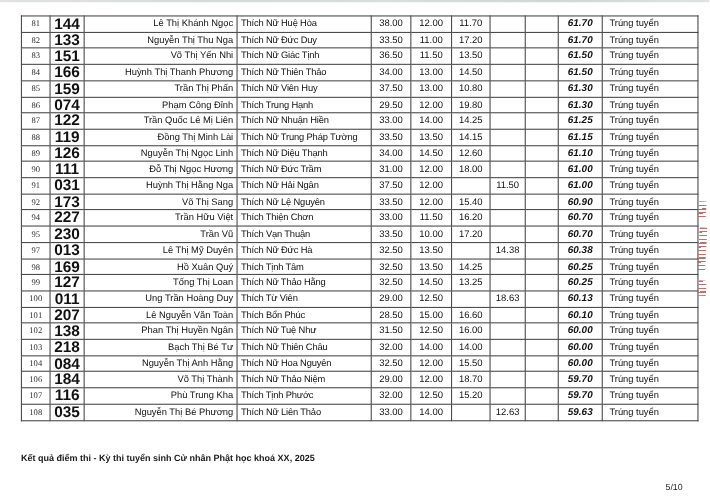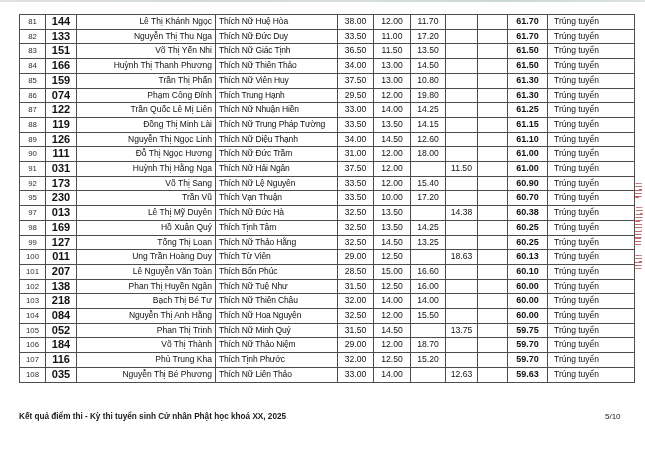--- a/index.html
+++ b/index.html
@@ -26,33 +26,33 @@
   td{
     border:1px solid #4d4d4d;
     height:13.7px;
     line-height:13.7px;
     font-size:8.5px;
     padding:0 3px;
     overflow:hidden;
     white-space:nowrap;
     vertical-align:middle;
   }
-  td.c-stt{font-size:7.8px;text-align:center;color:#2d2d2d;padding:0;}
-  td.c-sbd{font-weight:bold;text-align:center;font-size:11px;padding:0;}
+  td.c-stt{font-size:7.8px;text-align:center;color:#2d2d2d;padding:0;font-family:Liberation Serif, serif;}
+  td.c-sbd{font-weight:bold;text-align:center;font-size:14px;padding:0;}
   td.c-name{text-align:right;}
   td.c-dharma{text-align:left;letter-spacing:-0.15px;}
   td.c-score{text-align:center;font-size:8.6px;padding:0;}
-  td.c-total{font-weight:bold;text-align:center;font-size:9px;padding:0;}
+  td.c-total{font-weight:bold;text-align:center;font-size:9px;padding:0;font-style:italic;}
   td.c-result{text-align:left;padding-left:6px;}
   .footer-caption{
     position:absolute;left:19px;top:412px;
     font-size:8.2px;font-weight:600;color:#1a1a1a;
   }
   .page-number{
-    position:absolute;left:605px;top:412px;
+    position:absolute;left:605px;top:438px;
     font-size:8px;color:#1a1a1a;
   }
   .red-marks{position:absolute;left:633px;top:183px;width:12px;height:90px;}
   .red-marks .mark{
     position:absolute;left:2px;width:7px;
     background:repeating-linear-gradient(175deg, rgba(184,84,80,.85) 0 1.2px, rgba(184,84,80,0) 1.2px 3.4px);
     transform:rotate(3deg);
     border-radius:1px;
   }
   .red-marks .m1{top:0;height:16px;}
@@ -241,20 +241,33 @@
     <td class="c-score">33.50</td>
     <td class="c-score">12.00</td>
     <td class="c-score">15.40</td>
     <td class="c-score"></td>
     <td class="c-score"></td>
     <td class="c-total">60.90</td>
     <td class="c-result">Trúng tuyển</td>
   </tr>
 
 
+  <tr>
+    <td class="c-stt">94</td>
+    <td class="c-sbd">227</td>
+    <td class="c-name">Trần Hữu Việt</td>
+    <td class="c-dharma">Thích Thiện Chơn</td>
+    <td class="c-score">33.00</td>
+    <td class="c-score">11.50</td>
+    <td class="c-score">16.20</td>
+    <td class="c-score"></td>
+    <td class="c-score"></td>
+    <td class="c-total">60.70</td>
+    <td class="c-result">Trúng tuyển</td>
+  </tr>
 
   <tr>
     <td class="c-stt">95</td>
     <td class="c-sbd">230</td>
     <td class="c-name">Trần Vũ</td>
     <td class="c-dharma">Thích Vạn Thuận</td>
     <td class="c-score">33.50</td>
     <td class="c-score">10.00</td>
     <td class="c-score">17.20</td>
     <td class="c-score"></td>
@@ -369,33 +382,20 @@
     <td class="c-dharma">Thích Nữ Hoa Nguyên</td>
     <td class="c-score">32.50</td>
     <td class="c-score">12.00</td>
     <td class="c-score">15.50</td>
     <td class="c-score"></td>
     <td class="c-score"></td>
     <td class="c-total">60.00</td>
     <td class="c-result">Trúng tuyển</td>
   </tr>
 
-  <tr>
-    <td class="c-stt">105</td>
-    <td class="c-sbd">052</td>
-    <td class="c-name">Phan Thị Trinh</td>
-    <td class="c-dharma">Thích Nữ Minh Quý</td>
-    <td class="c-score">31.50</td>
-    <td class="c-score">14.50</td>
-    <td class="c-score"></td>
-    <td class="c-score">13.75</td>
-    <td class="c-score"></td>
-    <td class="c-total">59.75</td>
-    <td class="c-result">Trúng tuyển</td>
-  </tr>
 
   <tr>
     <td class="c-stt">106</td>
     <td class="c-sbd">184</td>
     <td class="c-name">Võ Thị Thành</td>
     <td class="c-dharma">Thích Nữ Thảo Niệm</td>
     <td class="c-score">29.00</td>
     <td class="c-score">12.00</td>
     <td class="c-score">18.70</td>
     <td class="c-score"></td>

